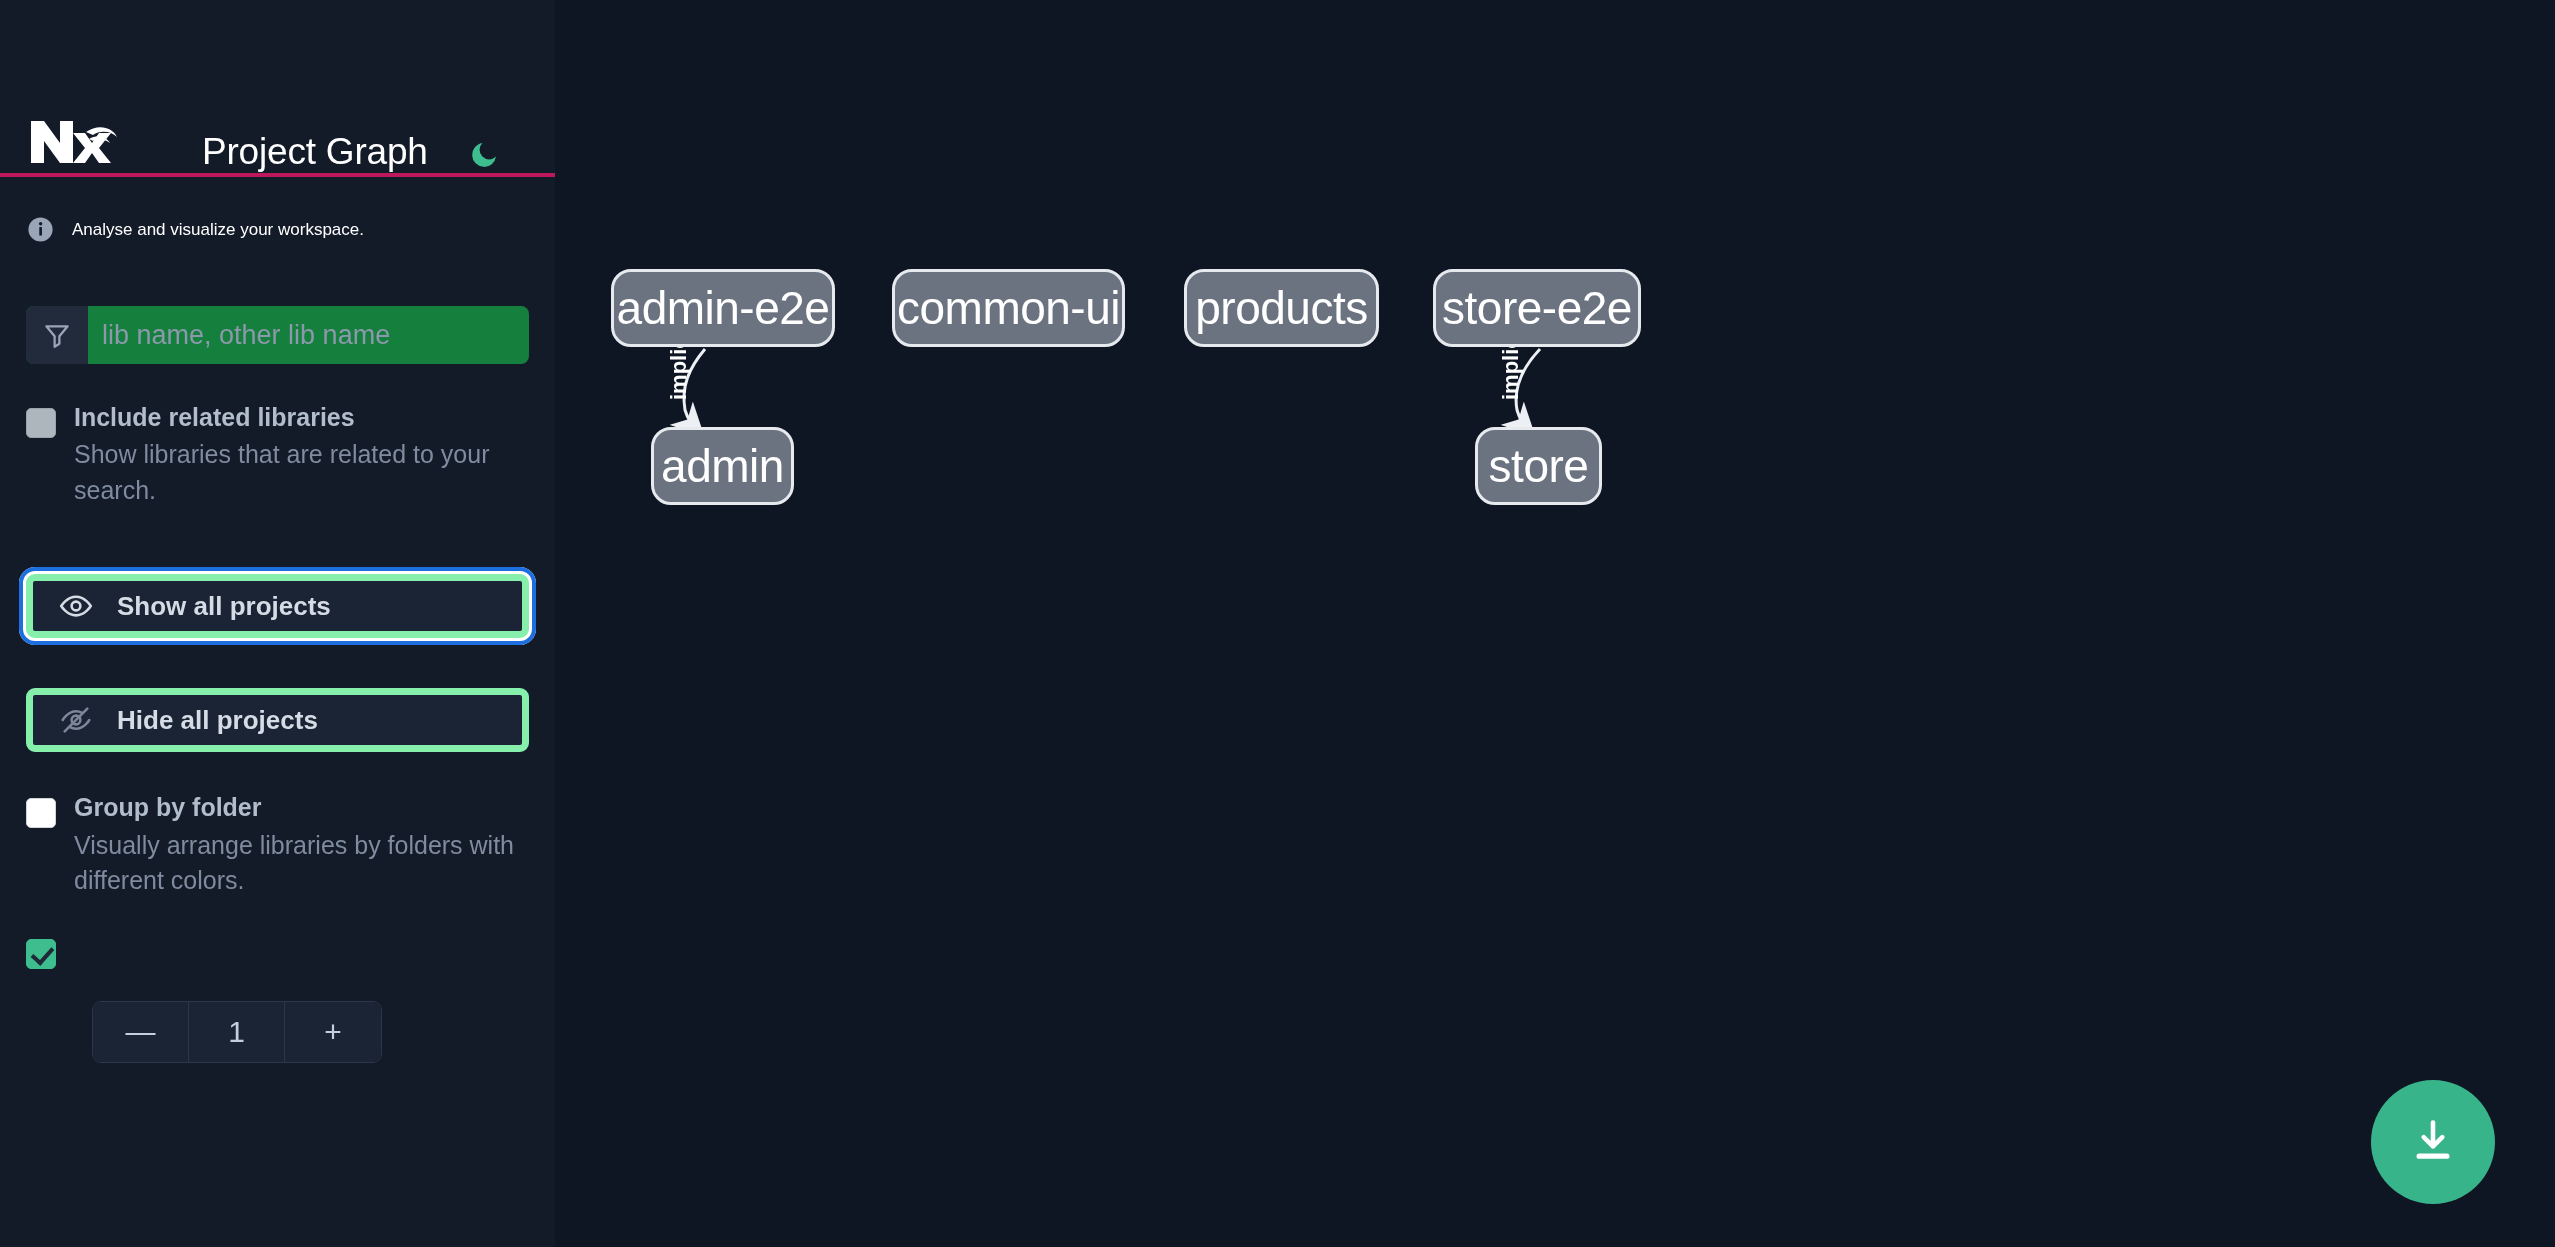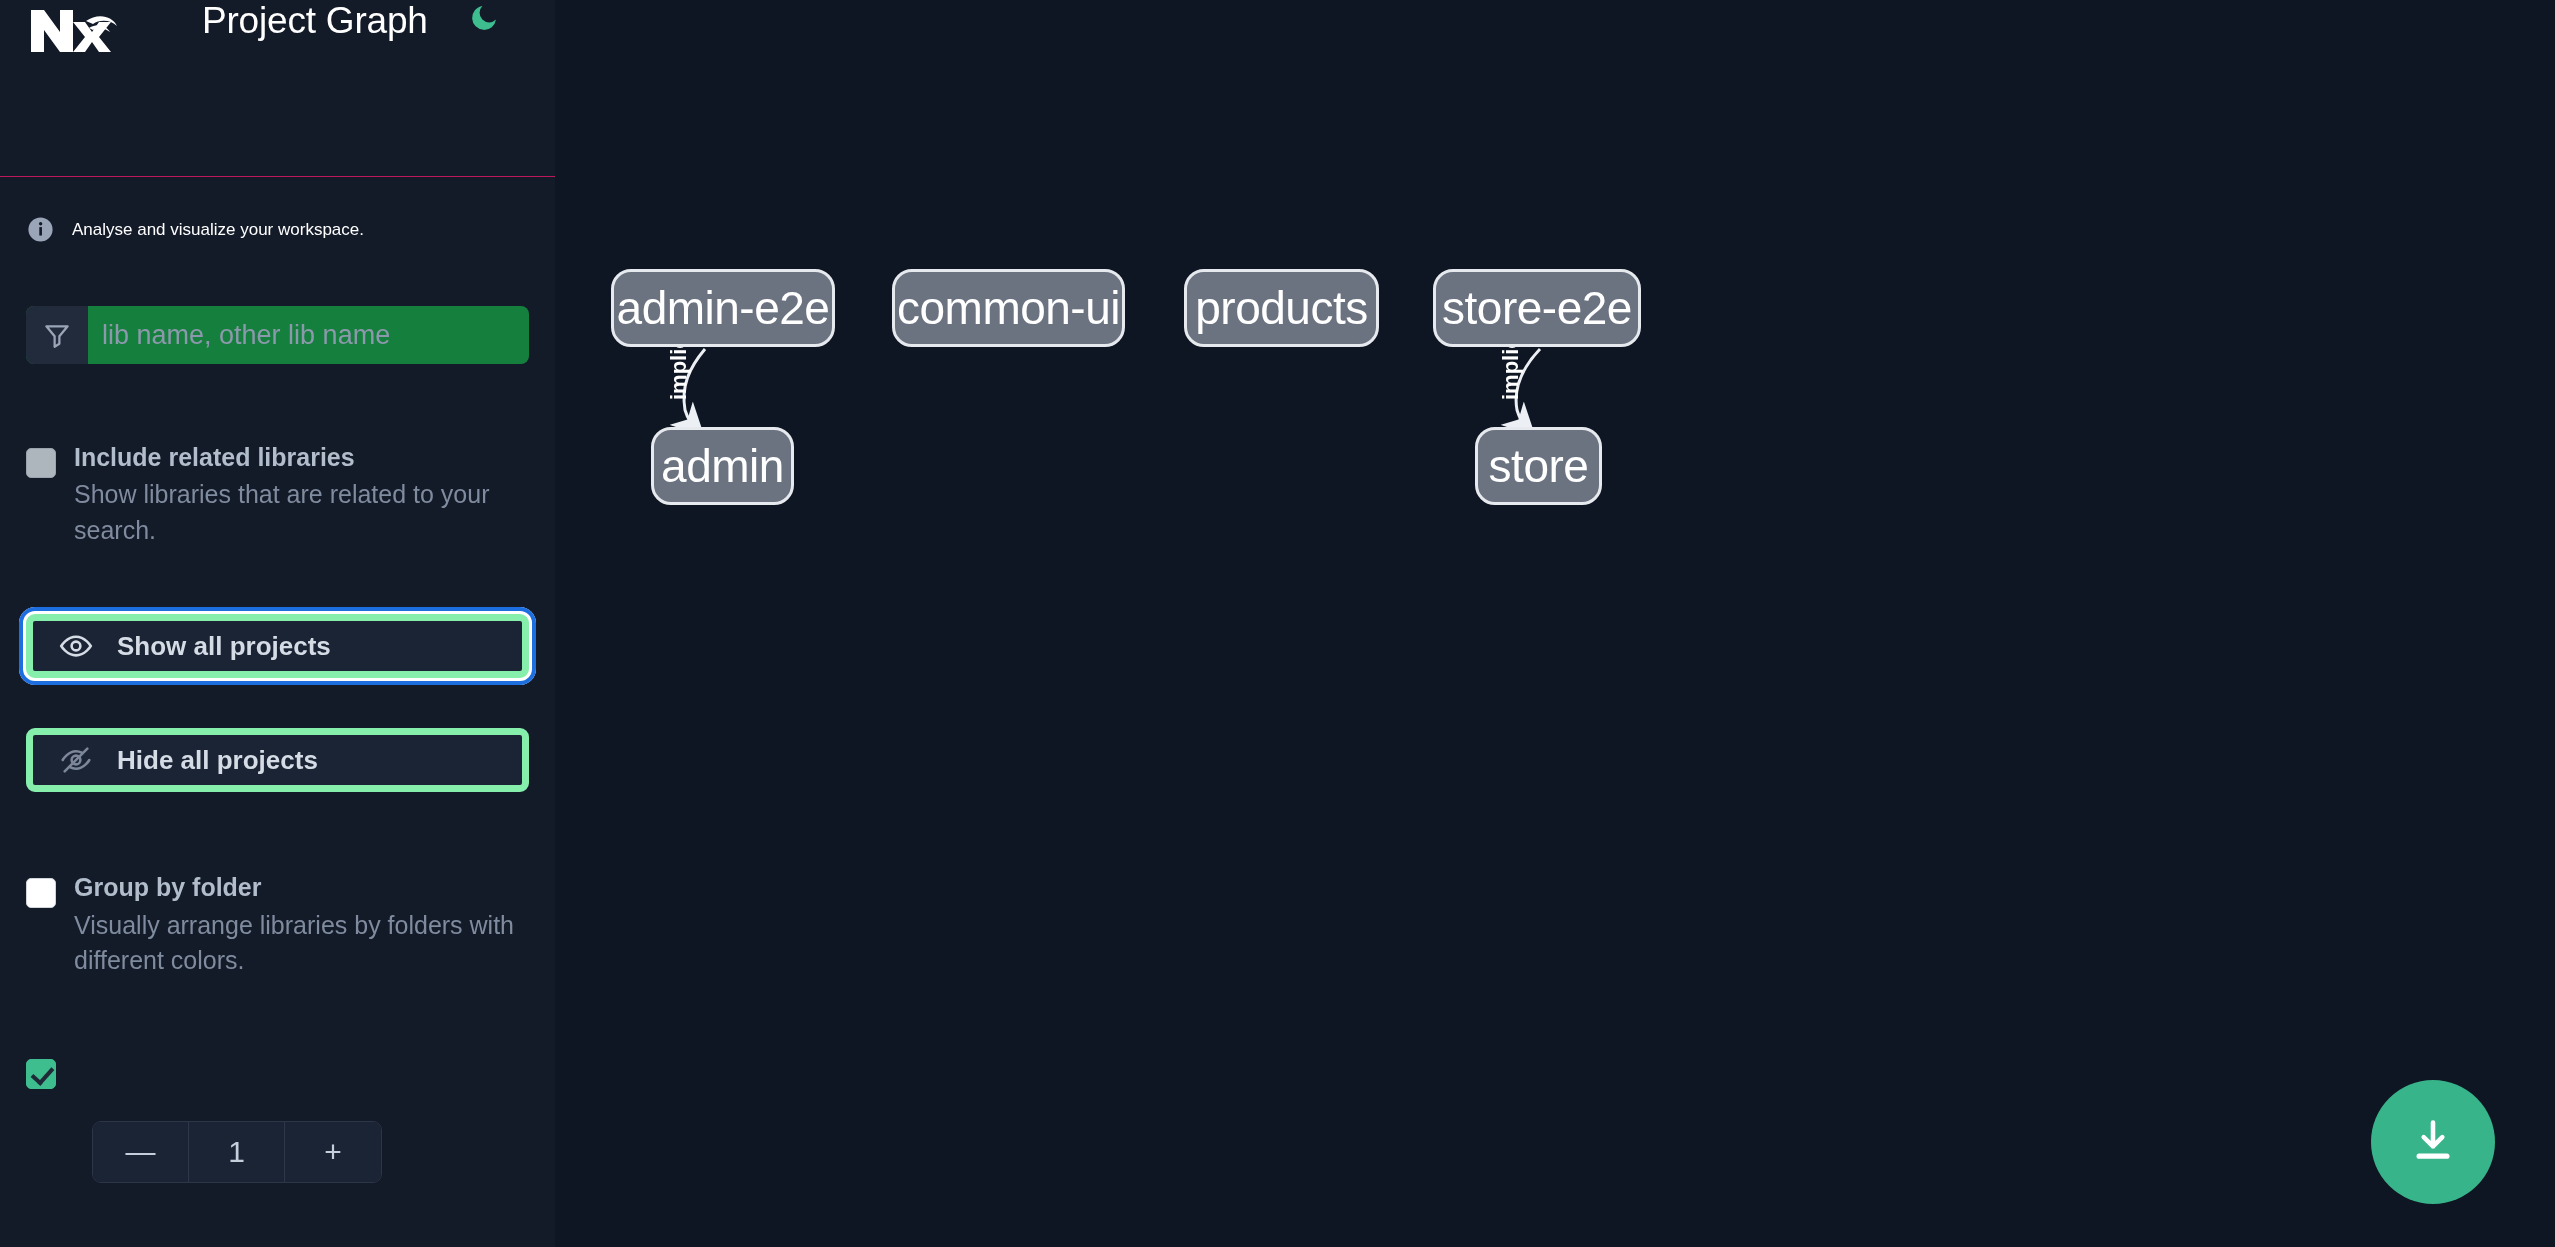--- a/index.html
+++ b/index.html
@@ -13,23 +13,23 @@
 
   
   #sidebar {
     position: relative;
     width: 555px; height: 1247px;
     background: #131a28;
     flex: 0 0 555px;
   }
   .sb-header {
     height: 177px;
-    display: flex; align-items: flex-start;
+    display: flex; align-items: flex-end;
     padding-left: 26px;
-    border-bottom: 1px solid #be185d;
+    border-bottom: 4px solid #be185d;
   }
   .nx-logo { width: 96px; height: 62px; flex: 0 0 96px; }
   .app-title {
     font-size: 37px; font-weight: 400; color: #ffffff;
     margin-left: 80px; letter-spacing: -0.2px; white-space: nowrap;
   }
   .theme-toggle {
     margin-left: 38px; width: 36px; height: 36px;
     display: flex; align-items: center; justify-content: center;
     cursor: pointer;
@@ -61,21 +61,21 @@
     flex: 1 1 auto;
     background: transparent;
     border: none; outline: none;
     color: #c7d0dd;
     font-size: 27px;
     font-family: "Liberation Sans", sans-serif;
     padding: 0 14px;
   }
   .search-input::placeholder { color: #8c98ab; }
 
-  .opt-block { display: flex; padding: 38px 26px 0 26px; margin-top: 40px; }
+  .opt-block { display: flex; padding: 38px 26px 0 26px; }
   .opt-block.tight { padding-top: 34px; }
   .cbox {
     flex: 0 0 30px; width: 30px; height: 30px;
     margin-right: 18px; margin-top: 6px;
     border-radius: 5px;
     position: relative; cursor: pointer;
   }
   .cbox.disabled { background: #adb5bd; border: 1px solid #9aa3ad; }
   .cbox.unchecked { background: #ffffff; border: 1px solid #d0d5dc; }
   .cbox.checked { background: #3ebd8e; border: 1px solid #3ebd8e; }

